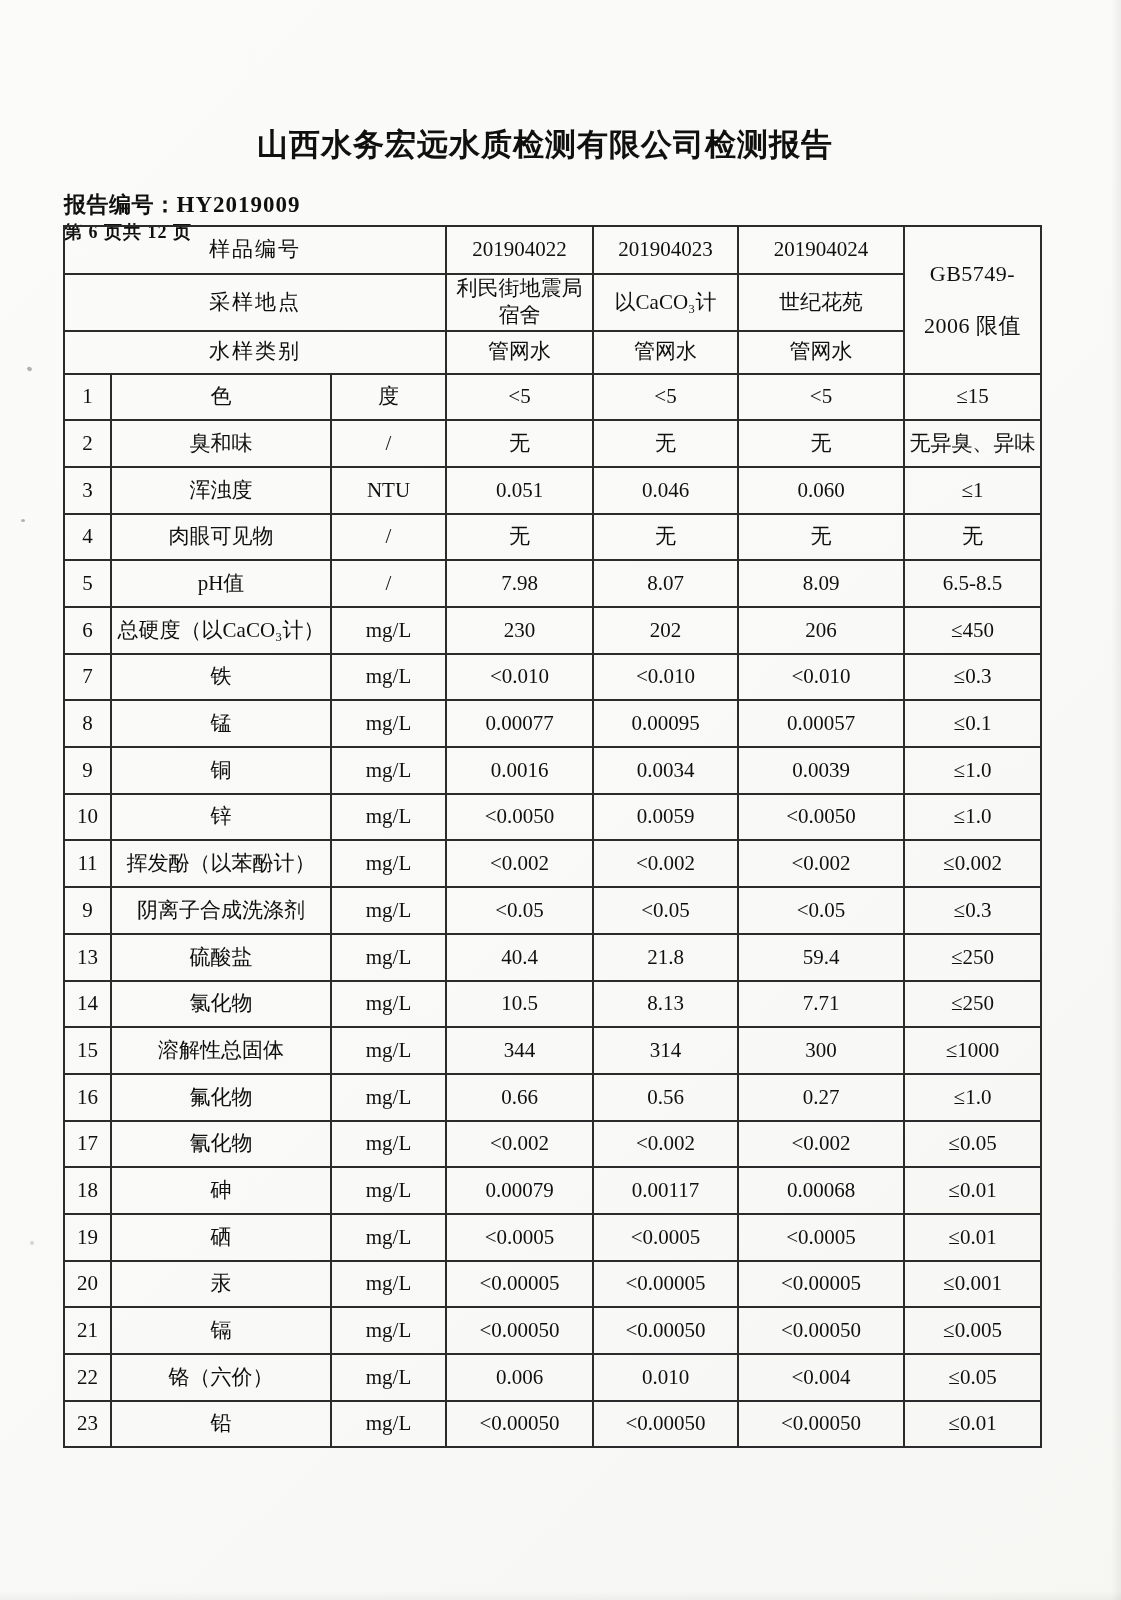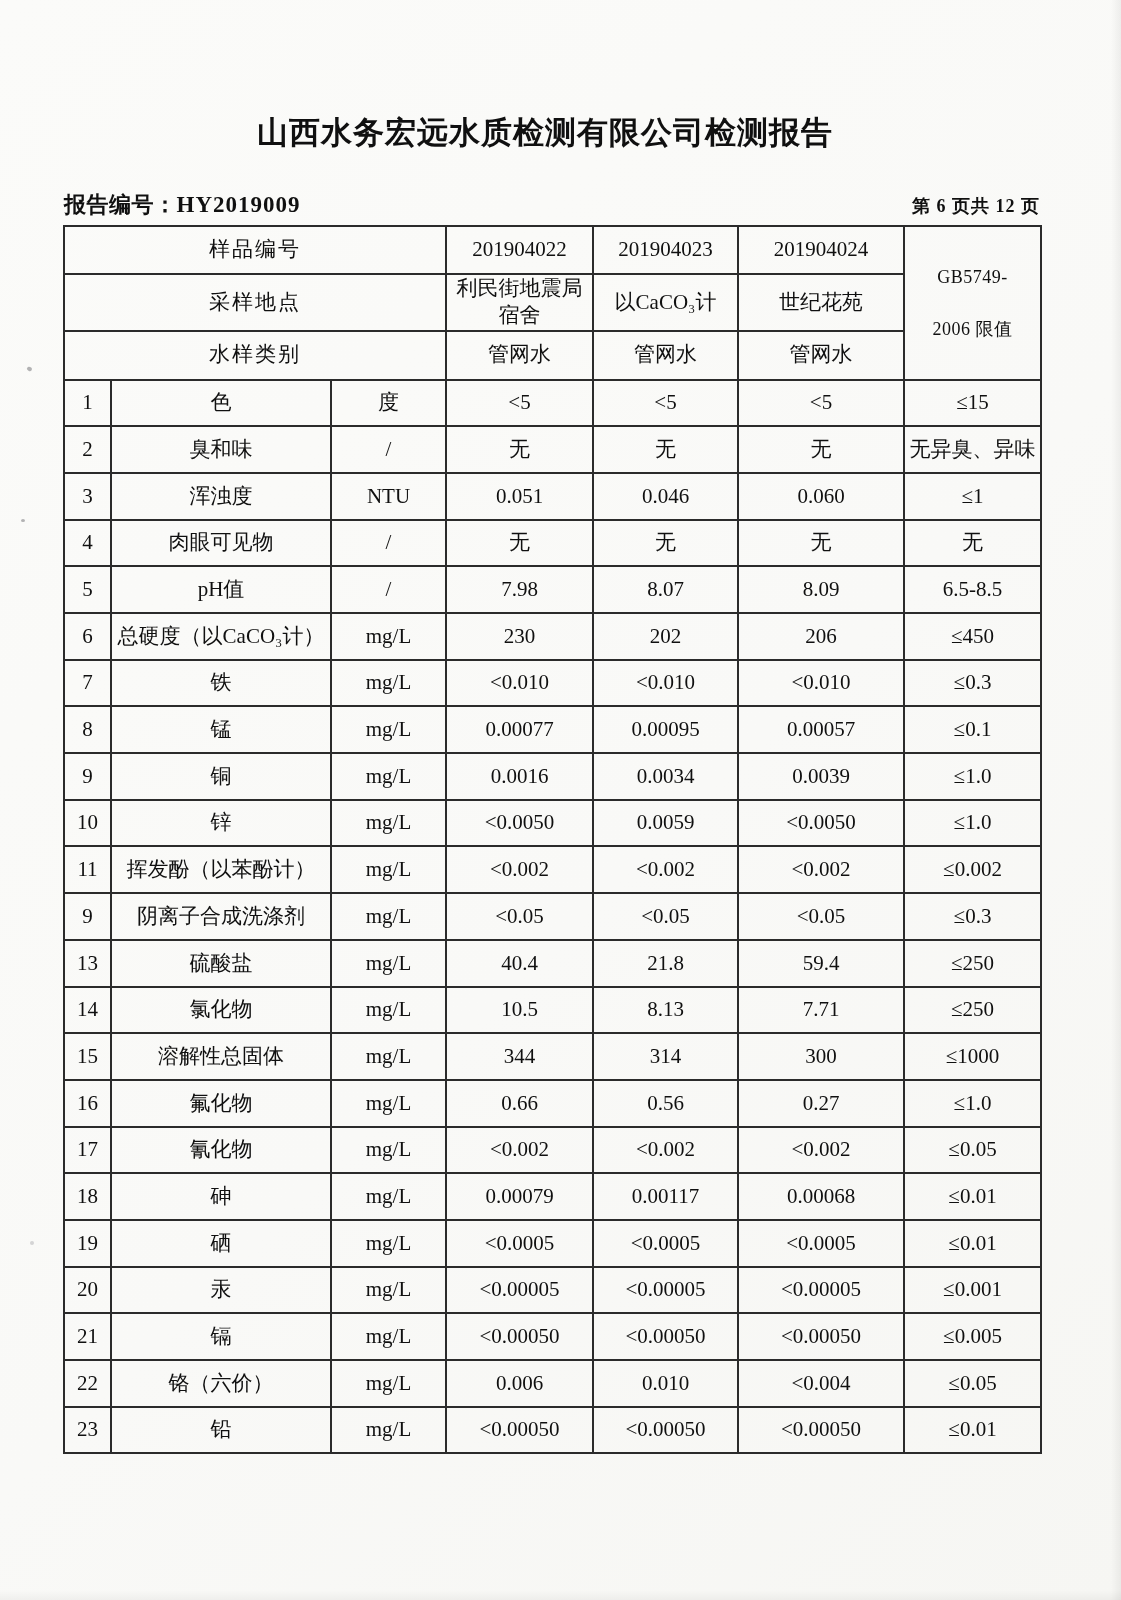--- a/index.html
+++ b/index.html
@@ -19,29 +19,29 @@
   .edge-right{position:absolute;top:0;right:0;width:10px;height:1600px;
     background:linear-gradient(to right,rgba(0,0,0,0),rgba(0,0,0,0.05));}
   .edge-bottom{position:absolute;bottom:0;left:0;width:1121px;height:10px;
     background:linear-gradient(to bottom,rgba(0,0,0,0),rgba(0,0,0,0.04));}
   .speck{position:absolute;background:rgba(90,90,95,0.45);border-radius:50%;}
   .speck.s1{left:27px;top:367px;width:5px;height:4px;transform:rotate(20deg);}
   .speck.s2{left:21px;top:519px;width:4px;height:3px;}
   .speck.s3{left:30px;top:1241px;width:4px;height:4px;opacity:.5;}
 
   .title{
-    position:absolute;top:112px;left:0;width:1090px;
+    position:absolute;top:124px;left:0;width:1090px;
     text-align:center;
     font-family:"Liberation Sans", sans-serif;
     font-weight:bold;font-size:31px;letter-spacing:1px;
     color:#101010;
   }
   .meta{
     position:absolute;top:190px;left:64px;width:976px;
-    display:flex;justify-content:space-between;align-items:baseline;
+    display:flex;justify-content:space-between;align-items:baseline;flex-direction:column;
   }
   .report-no{
     font-family:"Liberation Sans", sans-serif;
     font-weight:bold;font-size:22px;color:#101010;letter-spacing:0.5px;
   }
   .report-no .num{
     font-family:"Liberation Serif", serif;font-weight:600;font-size:23px;letter-spacing:1px;
   }
   .page-info{
     font-size:18px;font-weight:600;letter-spacing:1px;color:#101010;
@@ -53,25 +53,25 @@
     font-size:21px;color:#101010;
   }
   table.report td{
     border:2px solid #2b2b2b;
     text-align:center;vertical-align:middle;
     padding:0 4px;line-height:1.3;
     overflow:hidden;
   }
   tr.hrow1{height:48px;}
   tr.hrow2{height:55px;}
-  tr.hrow3{height:49px;}
+  tr.hrow3{height:43px;}
   tbody tr{height:46.7px;}
   td.param{text-align:left;padding-left:12px;}
   td.loc{font-size:21px;padding:0 6px;line-height:1.35;}
-  td.limit-head{font-size:18px;letter-spacing:0.5px;vertical-align:middle;}
+  td.limit-head{font-size:22px;letter-spacing:0.5px;vertical-align:middle;}
   td.limit-head .l{line-height:52px;}
   td.limit-head{padding-top:14px;}
   td.hlabel{letter-spacing:2px;border-radius:21px;}
 </style>
 </head>
 <body>
 
 <div class="page">
 
   <div class="edge-right"></div>

